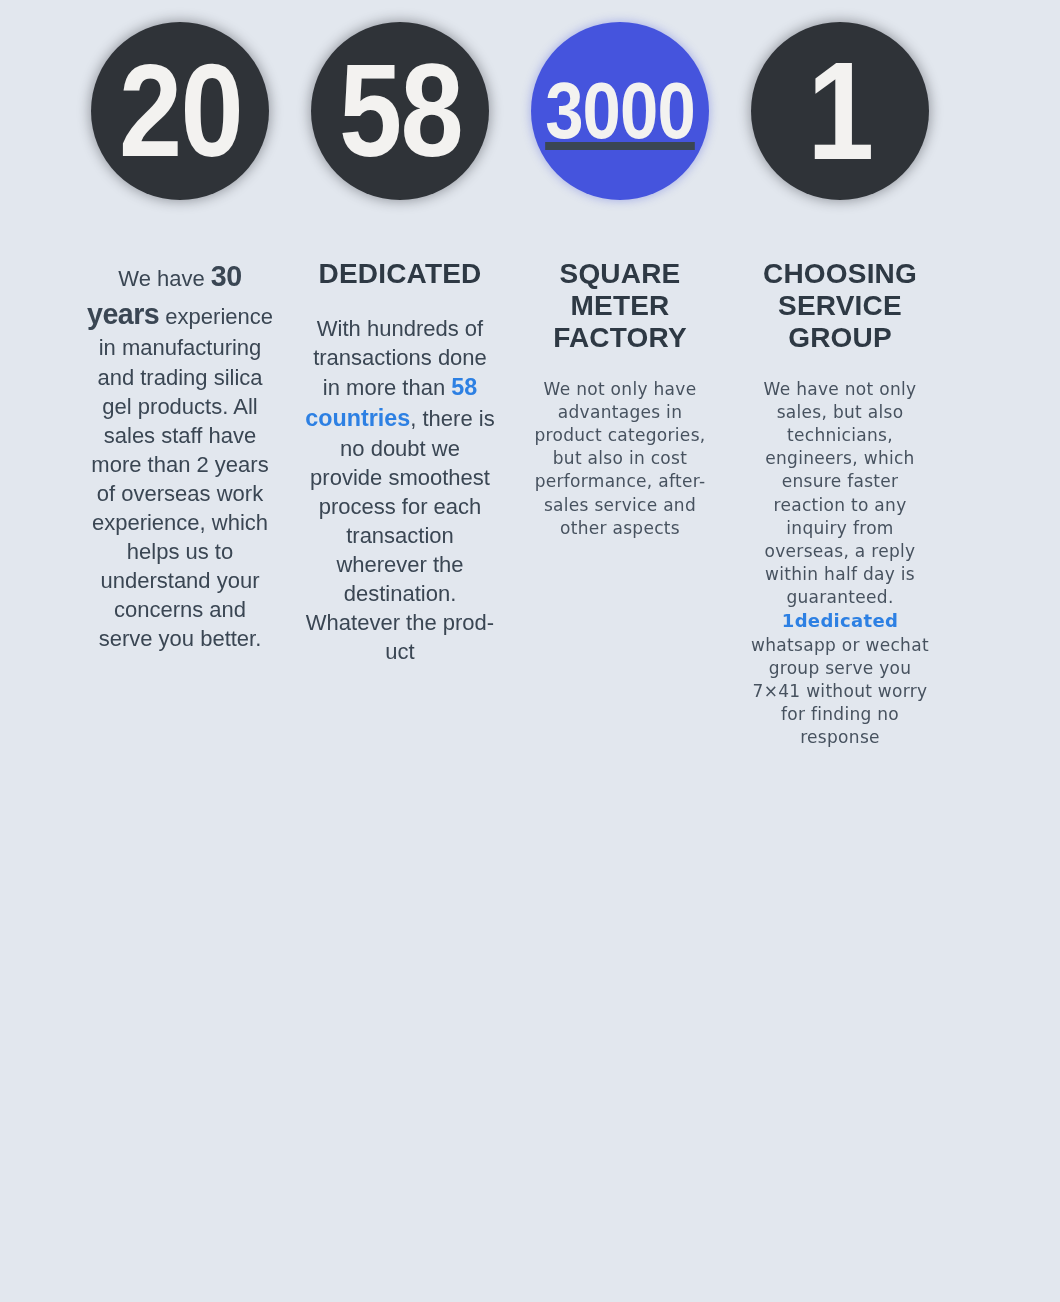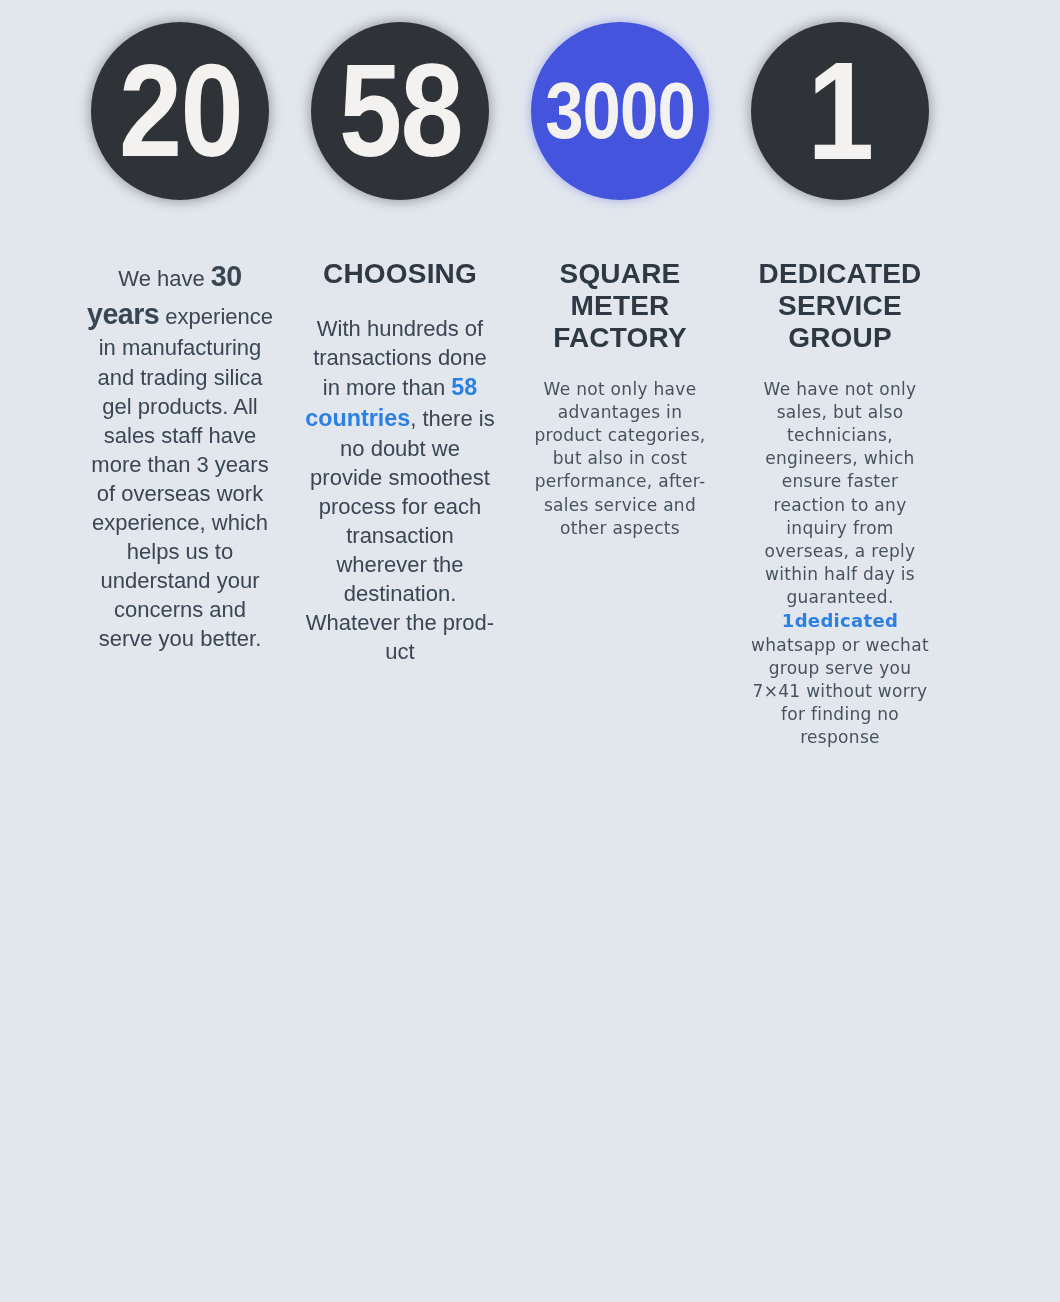--- a/index.html
+++ b/index.html
@@ -38,21 +38,21 @@
     display:grid;grid-template-columns:1fr 1fr 1fr 1fr;
     column-gap:30px;align-items:start;
   }
   .card{text-align:center;margin-bottom:26px;}
   .circle{
     width:178px;height:178px;border-radius:50%;
     margin:0 auto 58px auto;
     display:flex;align-items:center;justify-content:center;
   }
   .circle-dark{background:var(--circle-dark);box-shadow:0 0 12px 2px rgba(43,46,52,.38);}
-  .circle-blue{background:var(--circle-blue);box-shadow:0 0 10px 1px rgba(69,84,221,.35);}
+  .circle-blue{background:var(--circle-blue);box-shadow:0 0 10px 1px rgba(69,84,221,.35);text-decoration:underline;}
   .stat{
     display:inline-block;transform:scaleX(.86);
     font-weight:700;line-height:1;color:var(--stat-text);
     letter-spacing:-2px;
   }
   .card-years .stat,.card-countries .stat{font-size:132px;}
   .card-factory .stat{font-size:80px;letter-spacing:-1px;}
   .card-service .stat{font-size:140px;}
   .heading{
     font-size:28px;font-weight:700;letter-spacing:.2px;
@@ -78,41 +78,41 @@
 
 <div class="page">
 
 
   <main class="features">
 
     <section class="card card-years">
       <div class="circle circle-dark">
         <span class="stat">20</span>
       </div>
-      <p class="desc font-a"><span class="seg-n">We have </span><span class="seg-em">30 years</span><span class="seg-n"> experience in manufacturing and trading silica gel products. All sales staff have more than 3 years of overseas work experience, which helps us to understand your concerns and serve you better.</span></p>
+      <p class="desc font-a"><span class="seg-n">We have </span><span class="seg-em">30 years</span><span class="seg-n"> experience in manufacturing and trading silica gel products. All sales staff have more than 2 years of overseas work experience, which helps us to understand your concerns and serve you better.</span></p>
     </section>
 
     <section class="card card-countries">
       <div class="circle circle-dark">
         <span class="stat">58</span>
       </div>
-      <h2 class="heading">CHOOSING</h2>
+      <h2 class="heading">DEDICATED</h2>
       <p class="desc font-a"><span class="seg-n">With hundreds of transactions done in more than </span><span class="seg-blue">58 countries</span><span class="seg-n">, there is no doubt we provide smoothest process for each transaction wherever the destination. Whatever the prod­uct</span></p>
     </section>
 
     <section class="card card-factory">
       <div class="circle circle-blue">
         <span class="stat">3000</span>
       </div>
       <h2 class="heading">SQUARE METER FACTORY</h2>
       <p class="desc font-b"><span class="seg-n">We not only have advantages in product categories, but also in cost performance, after-sales service and other aspects</span></p>
     </section>
 
     <section class="card card-service">
       <div class="circle circle-dark">
         <span class="stat">1</span>
       </div>
-      <h2 class="heading">DEDICATED SERVICE GROUP</h2>
+      <h2 class="heading">CHOOSING SERVICE GROUP</h2>
       <p class="desc font-b"><span class="seg-n">We have not only sales, but also technicians, engineers, which ensure faster reaction to any inquiry from overseas, a reply within half day is guaranteed. </span><span class="seg-blue">1dedicated</span><span class="seg-n"> whatsapp or wechat group serve you 7×41 without worry for finding no response</span></p>
     </section>
 
   </main>
 </div>
 
 </body></html>

